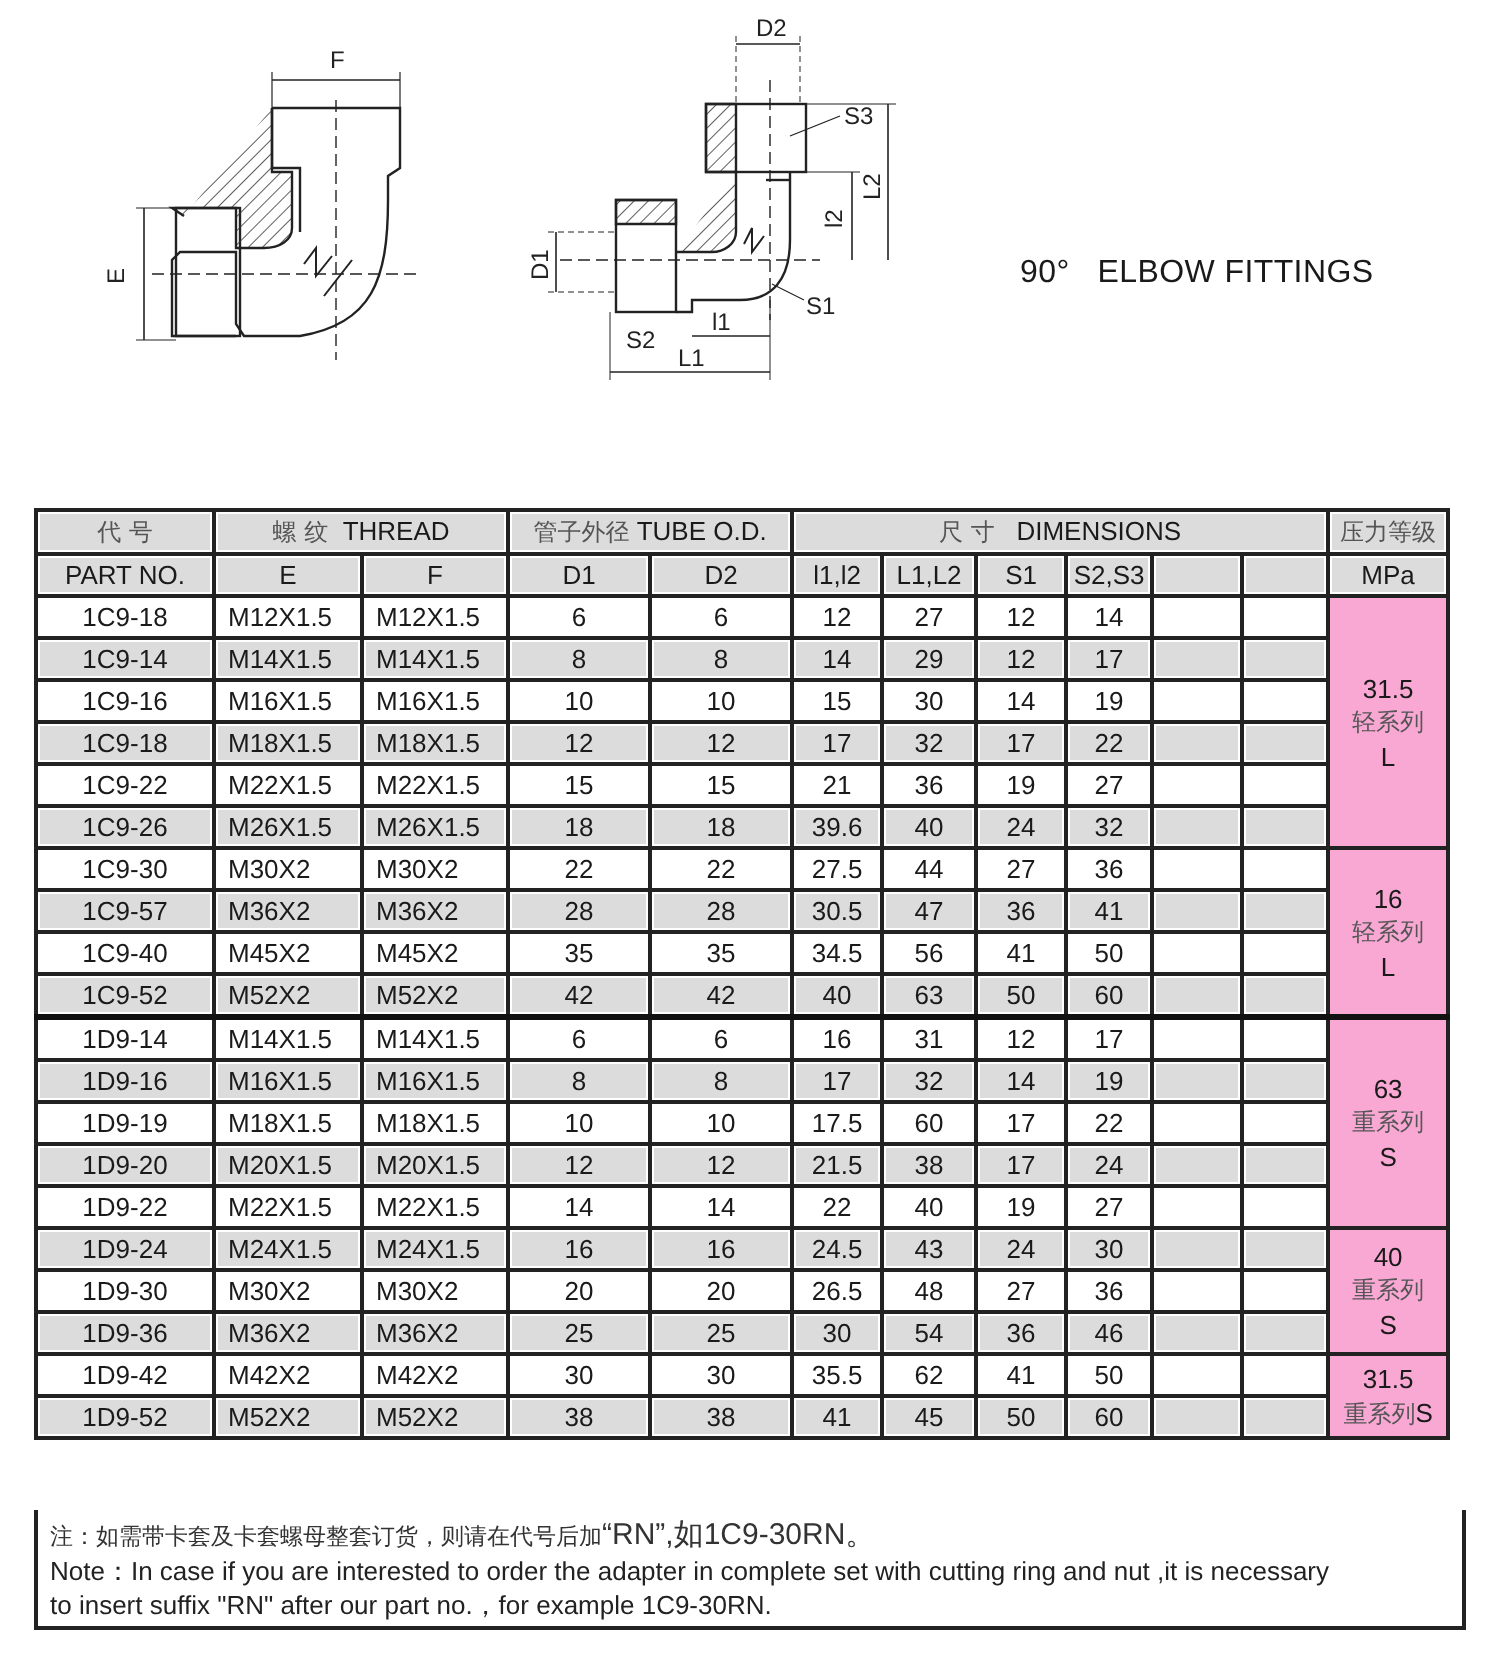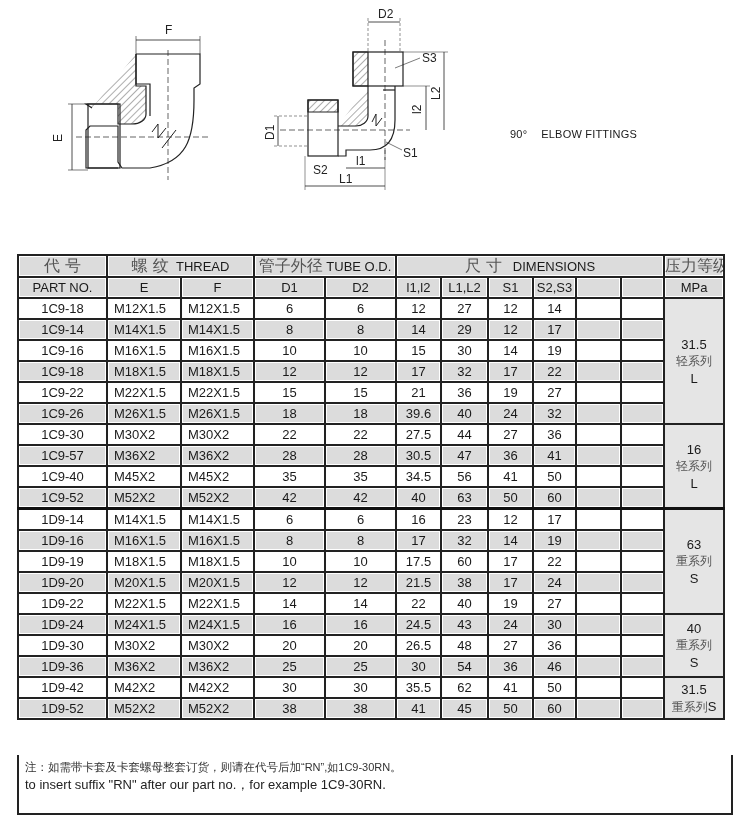--- a/index.html
+++ b/index.html
@@ -1,30 +1,30 @@
 <!DOCTYPE html>
 <html><head>
 <meta charset="utf-8">
 <style>
   html, body { margin:0; padding:0; background:#ffffff; }
   body { width:750px; height:830px; position:relative; overflow:hidden; font-family:"Liberation Sans", sans-serif; color:#1a1a1a; }
   .drawings { position:absolute; left:0; top:0; width:750px; height:250px; }
-  .title { position:absolute; left:510px; top:128px; font-size:11px; letter-spacing:0.2px; color:#1a1a1a; }
+  .title { position:absolute; left:510px; top:128px; font-size:16px; letter-spacing:0.2px; color:#1a1a1a; }
   .title .deg { margin-right:14px; }
   table.spec { position:absolute; left:17px; top:254px; border-collapse:collapse; table-layout:fixed; width:706px; }
   table.spec td { border:2px solid #222; height:19px; padding:0; text-align:center; font-size:13px; line-height:19px; white-space:nowrap; overflow:hidden; }
   table.spec tr.g td.c { background:#dcdcdc; box-shadow: inset 0 0 0 1px #fff; }
   table.spec td.hdr { background:#dcdcdc; box-shadow: inset 0 0 0 1px #fff; font-size:13px; }
-  table.spec td.press { background:#e5e5e5; vertical-align:middle; line-height:17px; font-size:13px; }
+  table.spec td.press { background:#f9a8d4; vertical-align:middle; line-height:17px; font-size:13px; }
   table.spec td.press .cn { color:#555; font-family:"DejaVu Sans", sans-serif; font-size:12px; }
   table.spec tr.groupstart td { border-top:3px solid #111; }
-  .cn { font-family:"DejaVu Sans", sans-serif; color:#555; font-size:16px; }
+  .cn { font-family:"DejaVu Sans", sans-serif; color:#555; font-size:12px; }
   .note { position:absolute; left:17px; top:755px; width:700px; height:54px; border:2px solid #222; border-top:none; padding:4px 6px 0 6px; font-size:13px; line-height:17px; color:#222; }
   .note .cnline { font-family:"DejaVu Sans", sans-serif; font-size:11.5px; color:#333; }
-  .note .cnline span.en { font-family:"Liberation Sans", sans-serif; font-size:11px; }
+  .note .cnline span.en { font-family:"Liberation Sans", sans-serif; font-size:15px; }
 </style>
 </head>
 <body>
 
 <svg class="drawings" viewBox="0 0 750 250" xmlns="http://www.w3.org/2000/svg">
   <defs>
     <pattern id="hatch" patternUnits="userSpaceOnUse" width="5" height="5" patternTransform="rotate(45)">
       <line x1="0" y1="0" x2="0" y2="5" stroke="#333" stroke-width="0.8"></line>
     </pattern>
   </defs>
@@ -277,21 +277,21 @@
         <td class="c"></td>
         <td class="c"></td>
       </tr>
       <tr class=" groupstart">
         <td class="c">1D9-14</td>
         <td class="c" style="text-align: left; padding-left: 6px;">M14X1.5</td>
         <td class="c" style="text-align: left; padding-left: 6px;">M14X1.5</td>
         <td class="c">6</td>
         <td class="c">6</td>
         <td class="c">16</td>
-        <td class="c">23</td>
+        <td class="c">31</td>
         <td class="c">12</td>
         <td class="c">17</td>
         <td class="c"></td>
         <td class="c"></td>
         <td class="press" rowspan="5">
           <div>63</div>
           <div class="cn">重系列</div>
           <div>S</div>
         </td>
       </tr>
@@ -419,14 +419,15 @@
         <td class="c">50</td>
         <td class="c">60</td>
         <td class="c"></td>
         <td class="c"></td>
       </tr>
     </tbody>
 </table>
 
 <div class="note">
   <div class="cnline"><span>注：如需带卡套及卡套螺母整套订货，则请在代号后加</span><span class="en">“RN”</span><span class="en">,如1C9-30RN。</span></div>
+  <div>Note：In case if you are interested to order the adapter in complete set with cutting ring and nut ,it is necessary</div>
   <div>to insert suffix "RN" after our part no.，for example 1C9-30RN.</div>
 </div>
 
 </body></html>

